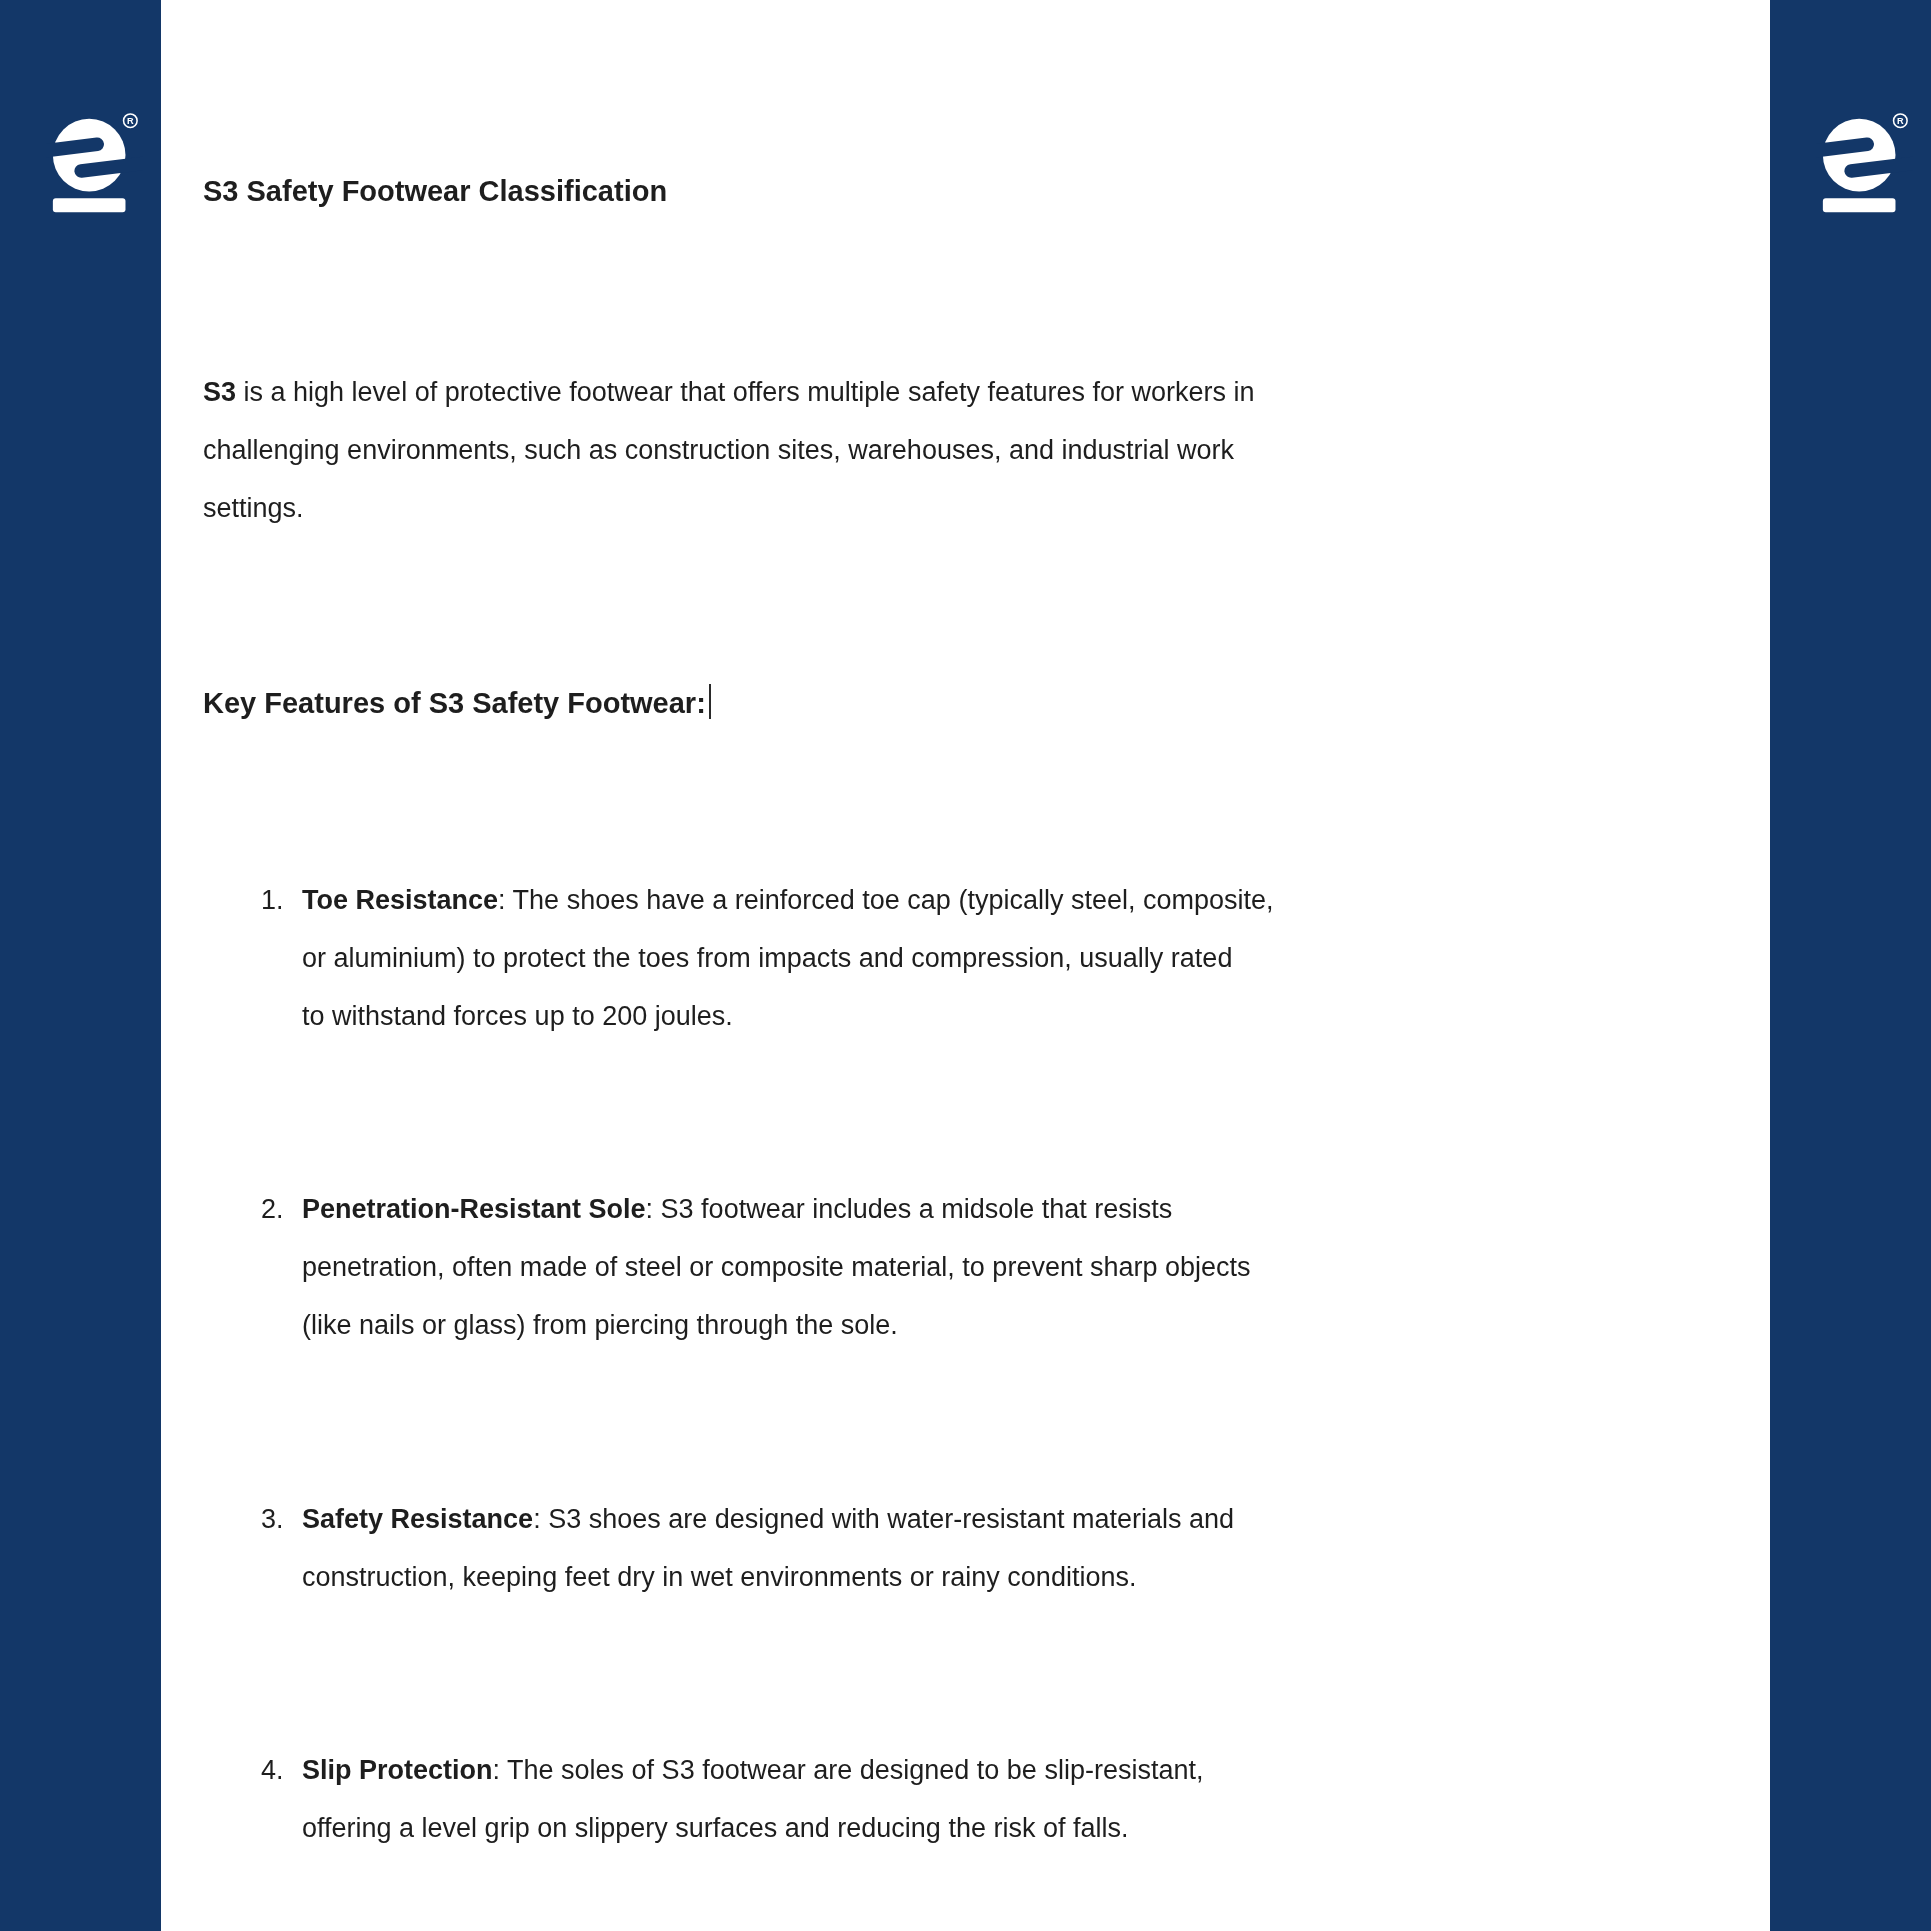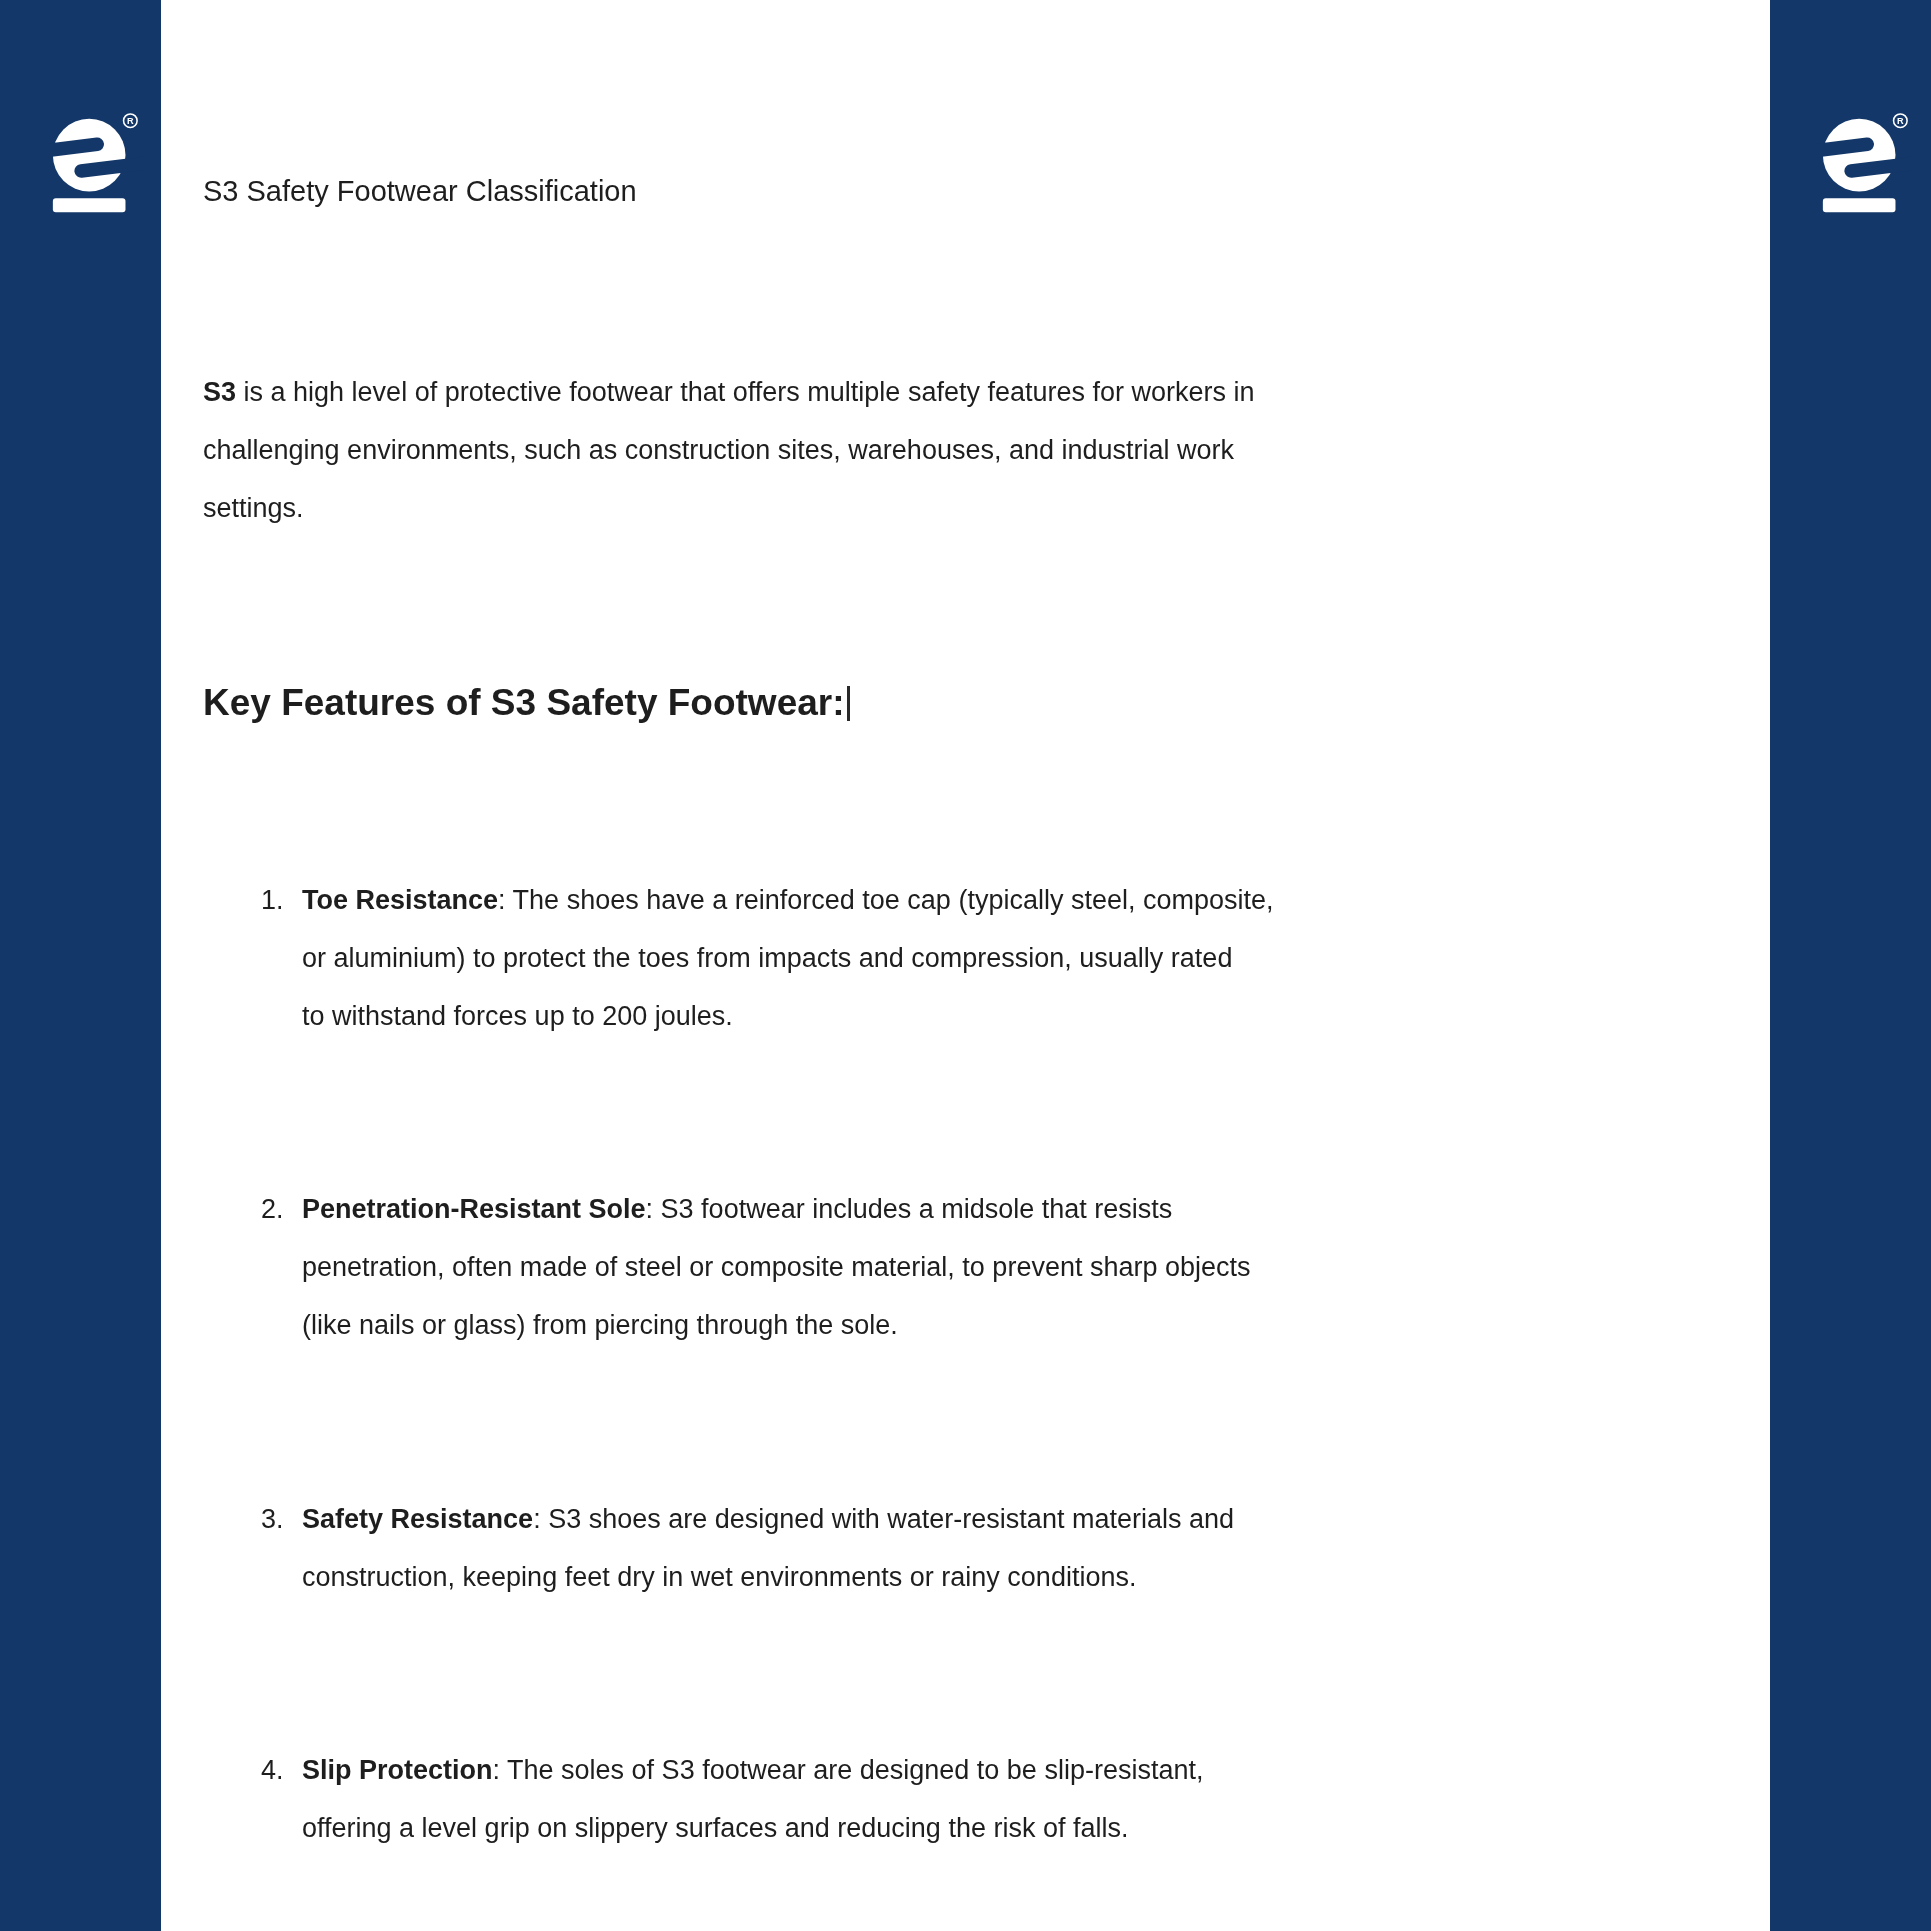--- a/index.html
+++ b/index.html
@@ -26,27 +26,27 @@
   .logo-svg.right { left: 1816px; }
   .content {
     position: absolute; left: 203px; top: 46px;
     width: 1352px;
     color: #1e1e1e;
     font-size: 27px;
     line-height: 58px;
     white-space: pre-line;
   }
   .doc-title {
-    font-size: 29px; font-weight: 400;
+    font-size: 29px; font-weight: 700;
     line-height: 58px;
     margin: 0 0 27px 0;
   }
   .para { margin: 0 0 21px 0; }
   .section-heading {
-    font-size: 37px; font-weight: 700;
+    font-size: 29px; font-weight: 700;
     line-height: 58px;
     margin: 0 0 23px 0;
   }
   .bold-lead { font-weight: 700; text-align: center; }
   .num-item, .bullet-item {
     display: flex;
     margin: 0 0 19.3px 0;
   }
   .num-item  { padding-left: 58px; }
   .marker { flex: none; width: 41px; }

